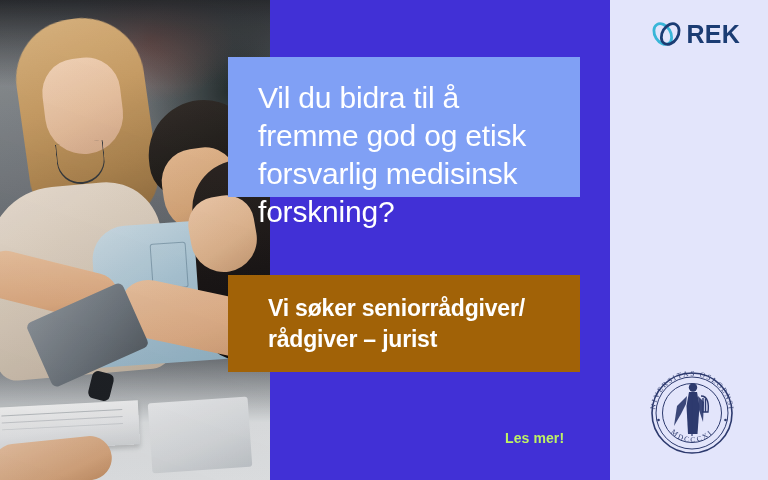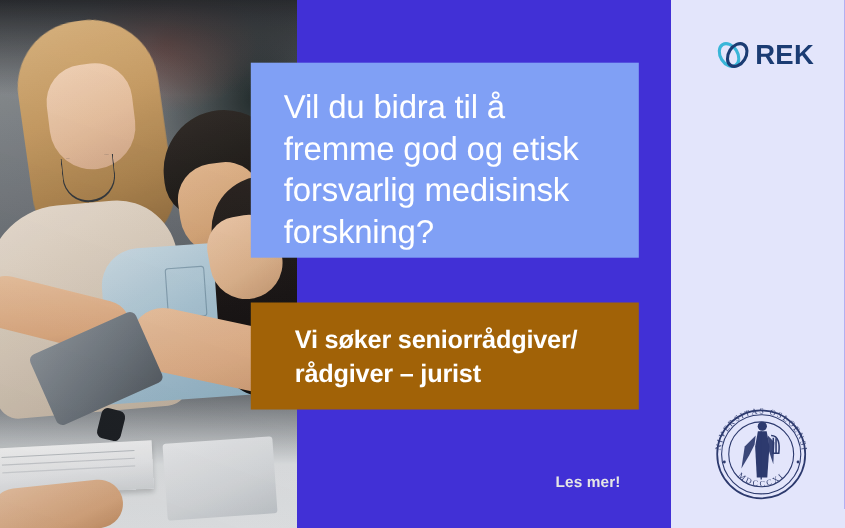--- a/index.html
+++ b/index.html
@@ -221,21 +221,21 @@
     height: 480px;
     background: #e3e5fb;
   }
 
   
   .headline-box {
     position: absolute;
     left: 228px;
     top: 57px;
     width: 352px;
-    height: 177px;
+    height: 140px;
     background: #80a0f5;
     box-sizing: border-box;
     padding: 22px 26px 16px 30px;
   }
   .headline-text {
     margin: 0;
     color: #ffffff;
     font-size: 30px;
     line-height: 38px;
     font-weight: 400;
@@ -258,31 +258,31 @@
     font-size: 23px;
     line-height: 31px;
     font-weight: 700;
     letter-spacing: -0.2px;
   }
 
   .cta {
     position: absolute;
     left: 505px;
     top: 430px;
-    color: #e5e5e5;
+    color: #bef264;
     font-size: 14px;
     font-weight: 700;
     letter-spacing: 0.1px;
   }
 
   
   .rek-logo {
     position: absolute;
     left: 650px;
-    top: 28px;
+    top: 12px;
     width: 90px;
     height: 44px;
     display: flex;
     align-items: center;
     gap: 2px;
   }
   .rek-mark { width: 42px; height: 42px; display: block; }
   .rek-word {
     color: #1b3c73;
     font-size: 25px;

